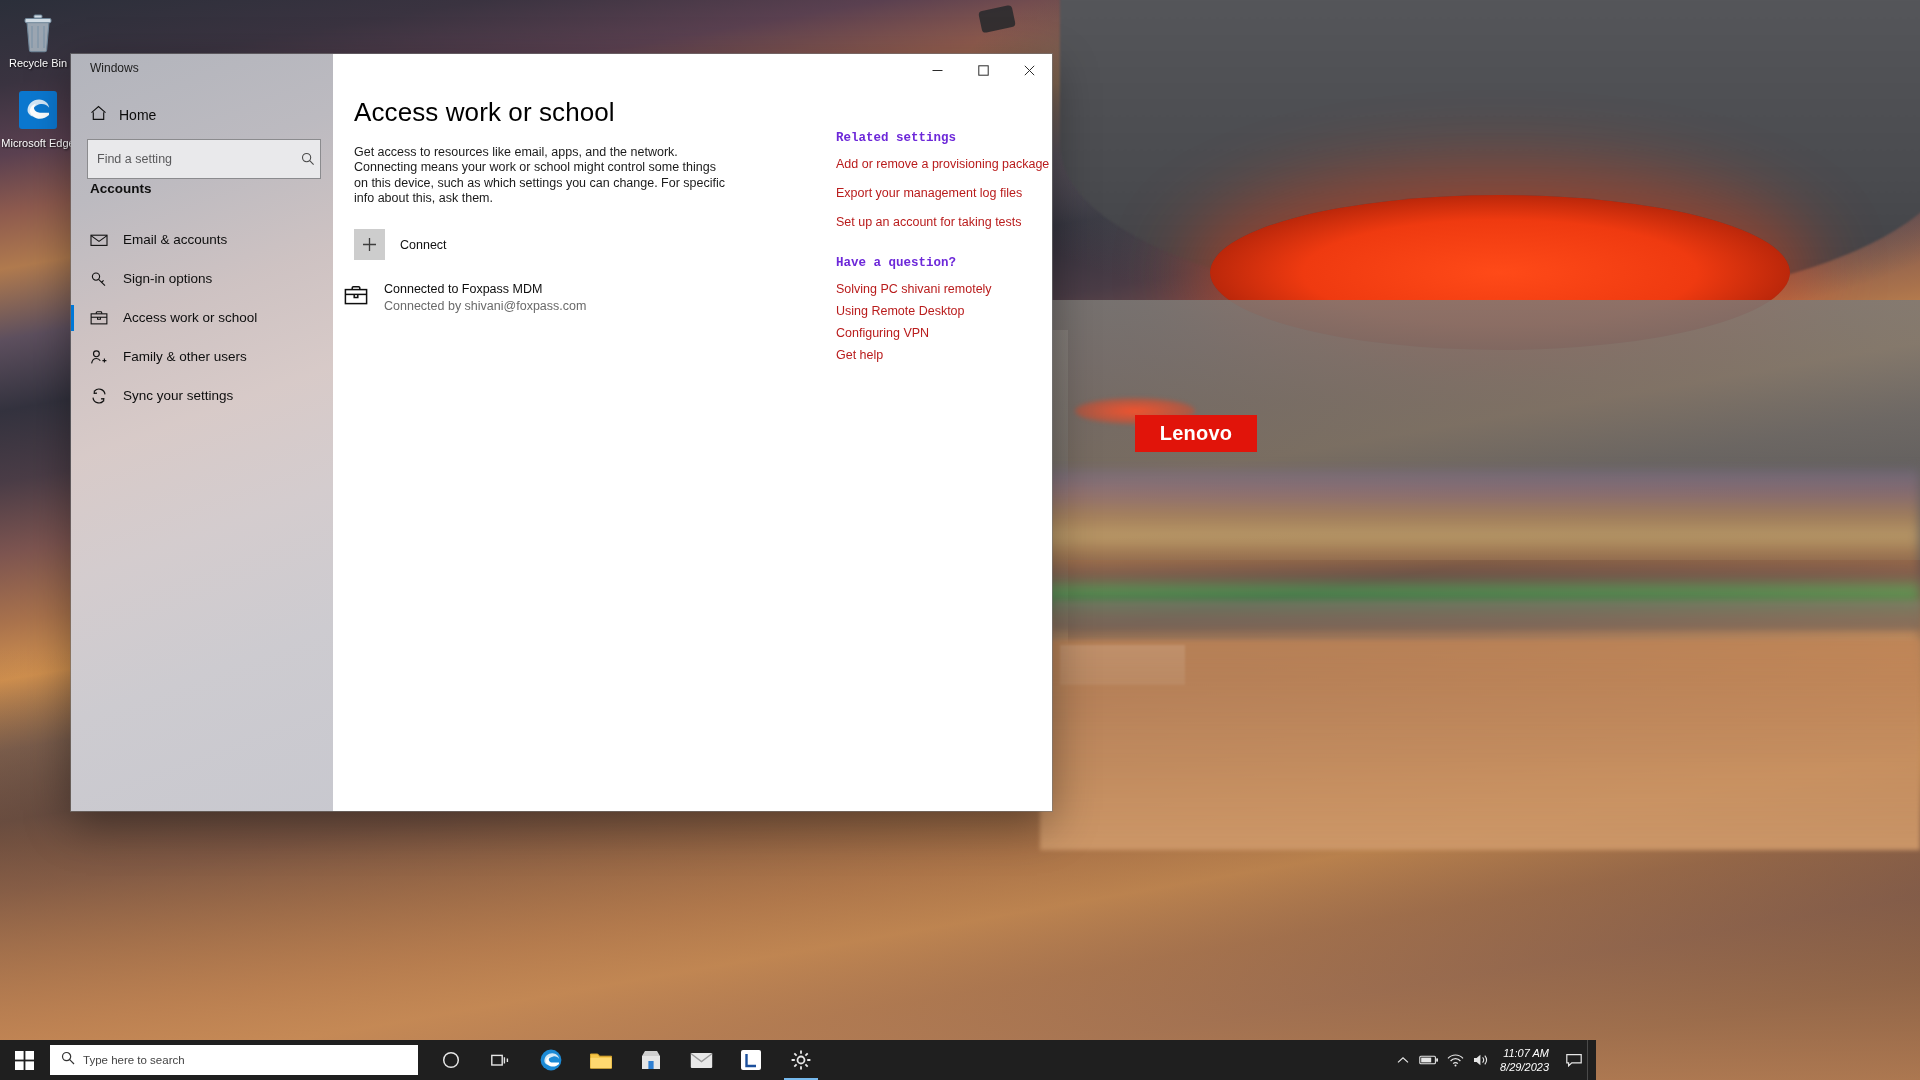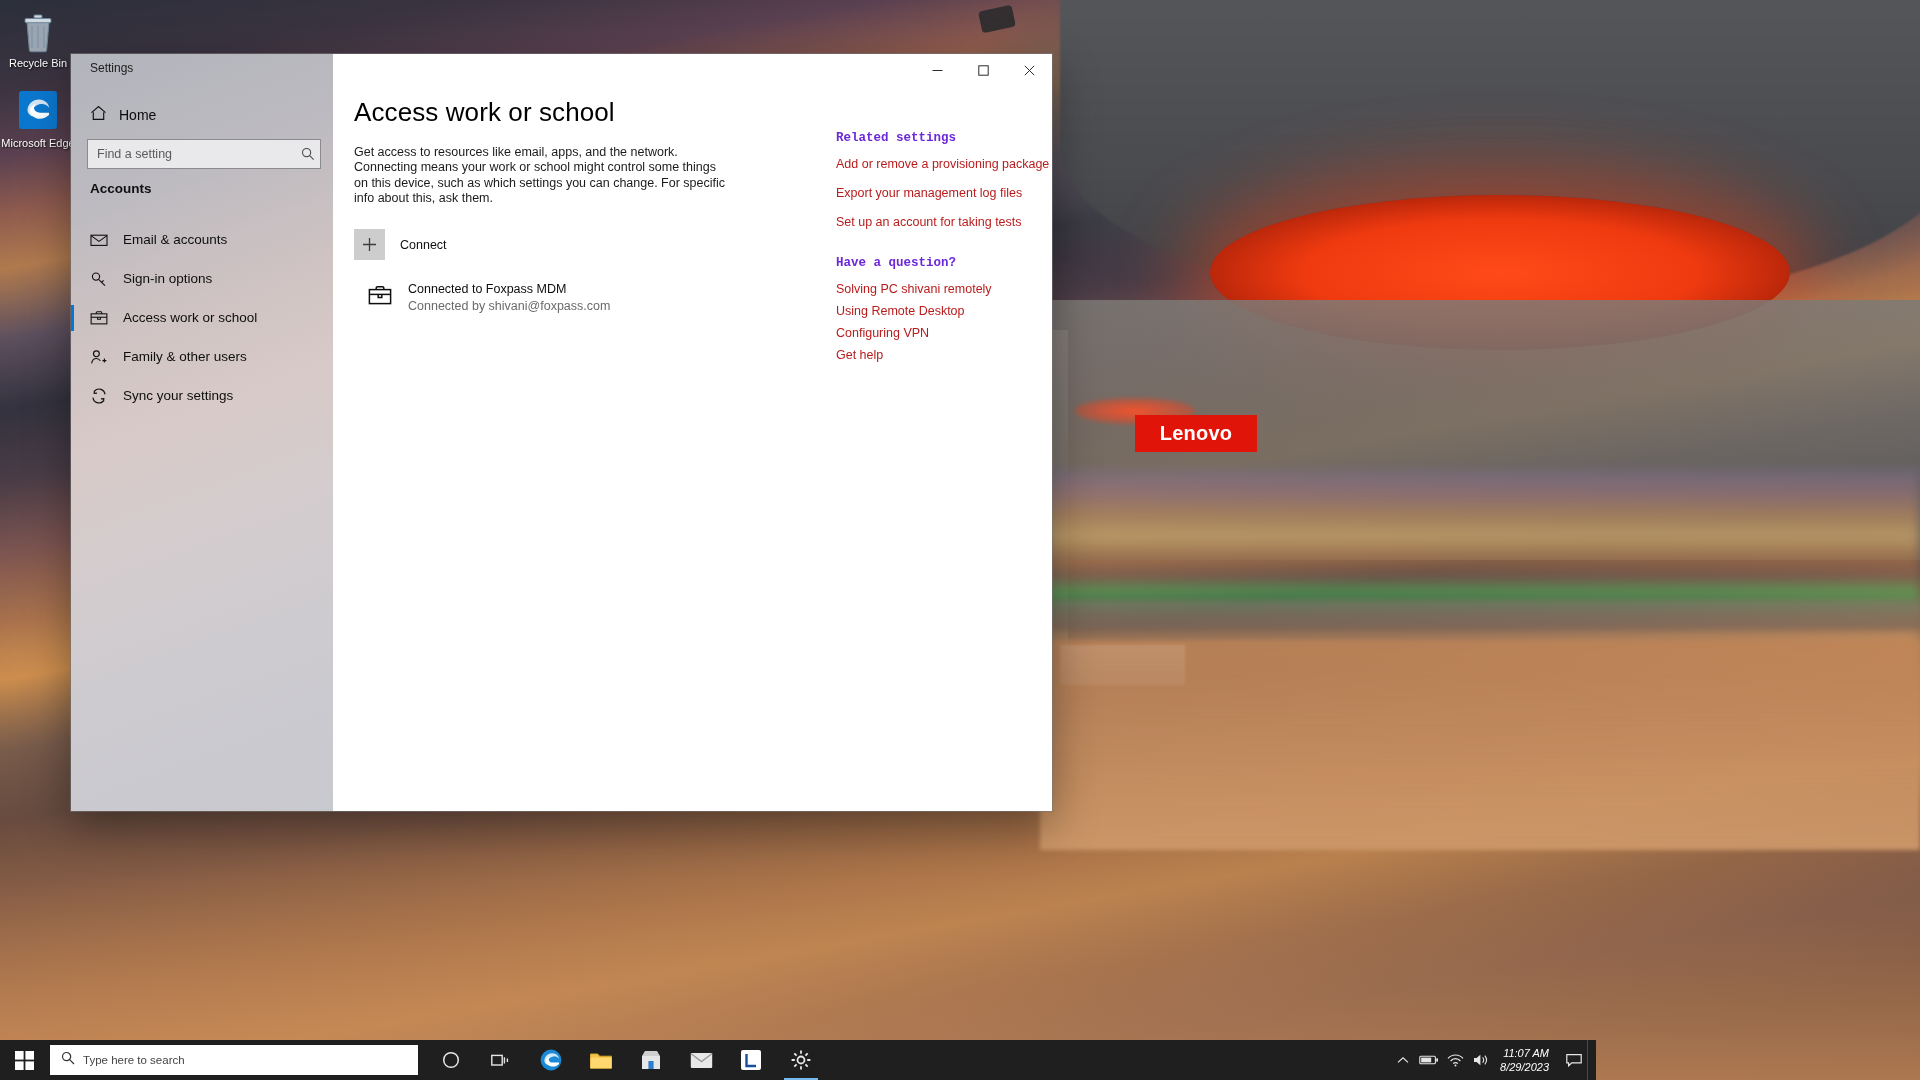--- a/index.html
+++ b/index.html
@@ -134,21 +134,21 @@
     font-size: 12px; color: #1c1c1c;
   }
   #home-row {
     position: absolute; left: 13px; top: 46px; width: 236px; height: 30px;
     display: flex; align-items: center; gap: 12px; padding-left: 6px;
     cursor: default;
   }
   #home-row .label { font-size: 14px; color: #0b0b0b; }
   #search-box {
     position: absolute; left: 16px; top: 85px;
-    width: 234px; height: 30px;
+    width: 234px; height: 40px;
     background: #e9e9eb;
     border: 1px solid #8b8b8e;
     display: flex; align-items: center;
   }
   #search-box input {
     flex: 1; border: none; outline: none; background: transparent;
     font-family: "Liberation Sans", sans-serif;
     font-size: 12.5px; color: #3c3c3c; padding: 0 6px 0 9px;
   }
   #search-box input::placeholder { color: #5a5a5c; }
@@ -194,21 +194,21 @@
     position: absolute; left: 21px; top: 175px;
     display: flex; align-items: center; gap: 15px; cursor: default;
   }
   #connect-plus {
     width: 31px; height: 31px; background: #cdcdcd;
     display: flex; align-items: center; justify-content: center;
   }
   #connect-row .label { font-size: 12.5px; color: #101010; }
 
   #mdm-row {
-    position: absolute; left: 35px; top: 227px;
+    position: absolute; left: 11px; top: 227px;
     display: flex; align-items: flex-start; gap: 14px; cursor: default;
   }
   #mdm-row .ico { width: 26px; padding-top: 4px; }
   #mdm-title { font-size: 12.5px; color: #0d0d0d; line-height: 17px; }
   #mdm-sub { font-size: 12.5px; color: #6a6a6a; line-height: 17px; }
 
   
   #aside { position: absolute; left: 503px; top: 77px; width: 230px; }
   .aside-head {
     font-size: 12.5px; font-weight: bold; color: #6d28d9;
@@ -297,21 +297,21 @@
                c-1.8 -2.6 -5 -4.1 -8.4 -3.7 c-4.7 .5 -8.3 4 -8.8 8.3 c-.2 1.6 .1 3.1 .8 4.4
                c-3.4 -1.4 -5.5 -4 -5.3 -6.7 z" fill="#ffffff" fill-opacity=".82"></path>
     </svg>
   </span>
   <span>Microsoft Edge</span>
 </div>
 
 <div id="settings-window">
 
   <div id="nav-pane">
-    <div id="nav-title">Settings</div>
+    <div id="nav-title">Windows</div>
 
     <div id="home-row">
       <span class="ico">
         <svg width="17" height="16" viewBox="0 0 17 16">
           <path d="M1.5 7.6 L8.5 1.6 L15.5 7.6" fill="none" stroke="#111" stroke-width="1.15"></path>
           <path d="M3.3 7.2 V14.4 H13.7 V7.2" fill="none" stroke="#111" stroke-width="1.15"></path>
         </svg>
       </span>
       <span class="label">Home</span>
     </div>

